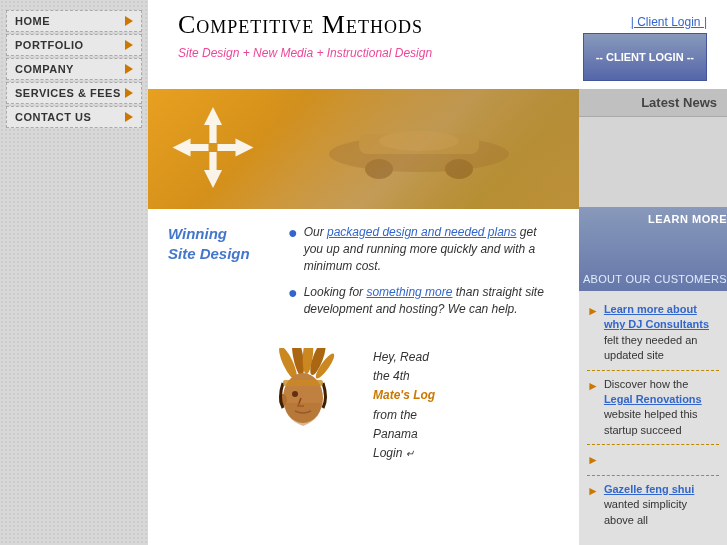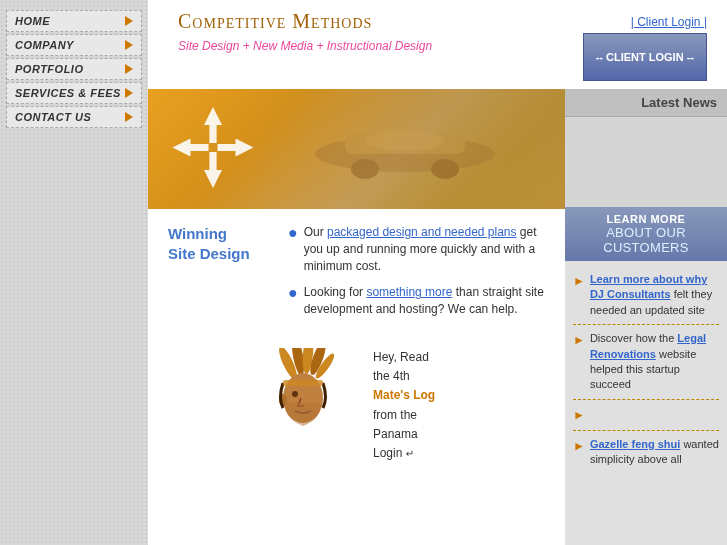--- a/index.html
+++ b/index.html
@@ -14,21 +14,20 @@
 
     
     .sidebar {
       width: 148px;
       min-height: 545px;
       background: #d8d8d8;
       background-image: radial-gradient(circle, #ccc 1px, transparent 1px);
       background-size: 4px 4px;
       padding: 8px 0;
       flex-shrink: 0;
-      font-style: italic;
     }
     .nav-item {
       display: flex;
       align-items: center;
       justify-content: space-between;
       border: 1px dashed #aaa;
       margin: 2px 6px;
       padding: 4px 8px;
       background: #e8e8e8;
       cursor: pointer;
@@ -56,23 +55,23 @@
 
     
     .header {
       display: flex;
       align-items: flex-start;
       padding: 10px 20px 8px 30px;
       justify-content: space-between;
     }
     .header-left {}
     .site-title {
-      font-size: 20px;
+      font-size: 26px;
       font-family: Georgia, serif;
-      color: #a16207;
+      color: #000000;
       font-variant: small-caps;
       letter-spacing: 1px;
     }
     .site-subtitle {
       font-size: 12px;
       color: #ec4899;
       font-style: italic;
       margin-top: 6px;
     }
     .header-right {
@@ -103,20 +102,21 @@
     .body-row {
       display: flex;
       flex: 1;
     }
 
     
     .center-content {
       flex: 1;
       display: flex;
       flex-direction: column;
+      font-style: italic;
     }
 
     
     .hero-banner {
       width: 100%;
       height: 120px;
       background: linear-gradient(135deg, #e8a020 0%, #d4901a 30%, #c8a060 60%, #b8902a 80%, #cc9830 100%);
       position: relative;
       overflow: hidden;
       display: flex;
@@ -209,21 +209,21 @@
       line-height: 1.6;
       margin-left: 20px;
     }
     .panama-text .hey-read { color: #333; }
     .panama-text .mates-log { color: #cc7700; font-weight: bold; }
     .panama-link { cursor: pointer; }
     .panama-arrow { color: #333; font-size: 10px; }
 
     
     .right-sidebar {
-      width: 162px;
+      width: 148px;
       background: #e0e0e0;
       flex-shrink: 0;
       display: flex;
       flex-direction: column;
     }
     .latest-news-header {
       background: #c0c0c0;
       padding: 6px 10px;
       font-size: 13px;
       font-weight: bold;
@@ -231,34 +231,35 @@
       text-align: right;
       border-bottom: 1px solid #aaa;
     }
     .news-image-area {
       height: 90px;
       background: #d5d5d5;
     }
     .learn-more-banner {
       background: linear-gradient(to bottom, #8899bb, #6677aa);
       padding: 6px 0;
-      text-align: center;
+      text-align: right;
     }
     .learn-more-top {
       font-size: 11px;
       font-weight: bold;
       color: #fff;
       text-transform: uppercase;
       letter-spacing: 0.5px;
     }
     .learn-more-bottom {
-      font-size: 13px;
+      font-size: 11px;
       color: #ddeeff;
       text-transform: uppercase;
       letter-spacing: 0.3px;
+      margin-top: 48px;
     }
     .news-items {
       padding: 5px 8px;
       display: flex;
       flex-direction: column;
       gap: 0;
     }
     .news-item {
       display: flex;
       gap: 5px;
@@ -285,25 +286,25 @@
   </style>
 </head>
 <body>
 
 <div class="sidebar">
   <div class="nav-item">
     <span>Home</span>
     <span class="nav-arrow"></span>
   </div>
   <div class="nav-item">
+    <span>Portfolio</span>
+    <span class="nav-arrow"></span>
+  </div>
+  <div class="nav-item">
     <span>Company</span>
-    <span class="nav-arrow"></span>
-  </div>
-  <div class="nav-item">
-    <span>Portfolio</span>
     <span class="nav-arrow"></span>
   </div>
   <div class="nav-item">
     <span>Services &amp; Fees</span>
     <span class="nav-arrow"></span>
   </div>
   <div class="nav-item">
     <span>Contact Us</span>
     <span class="nav-arrow"></span>
   </div>

